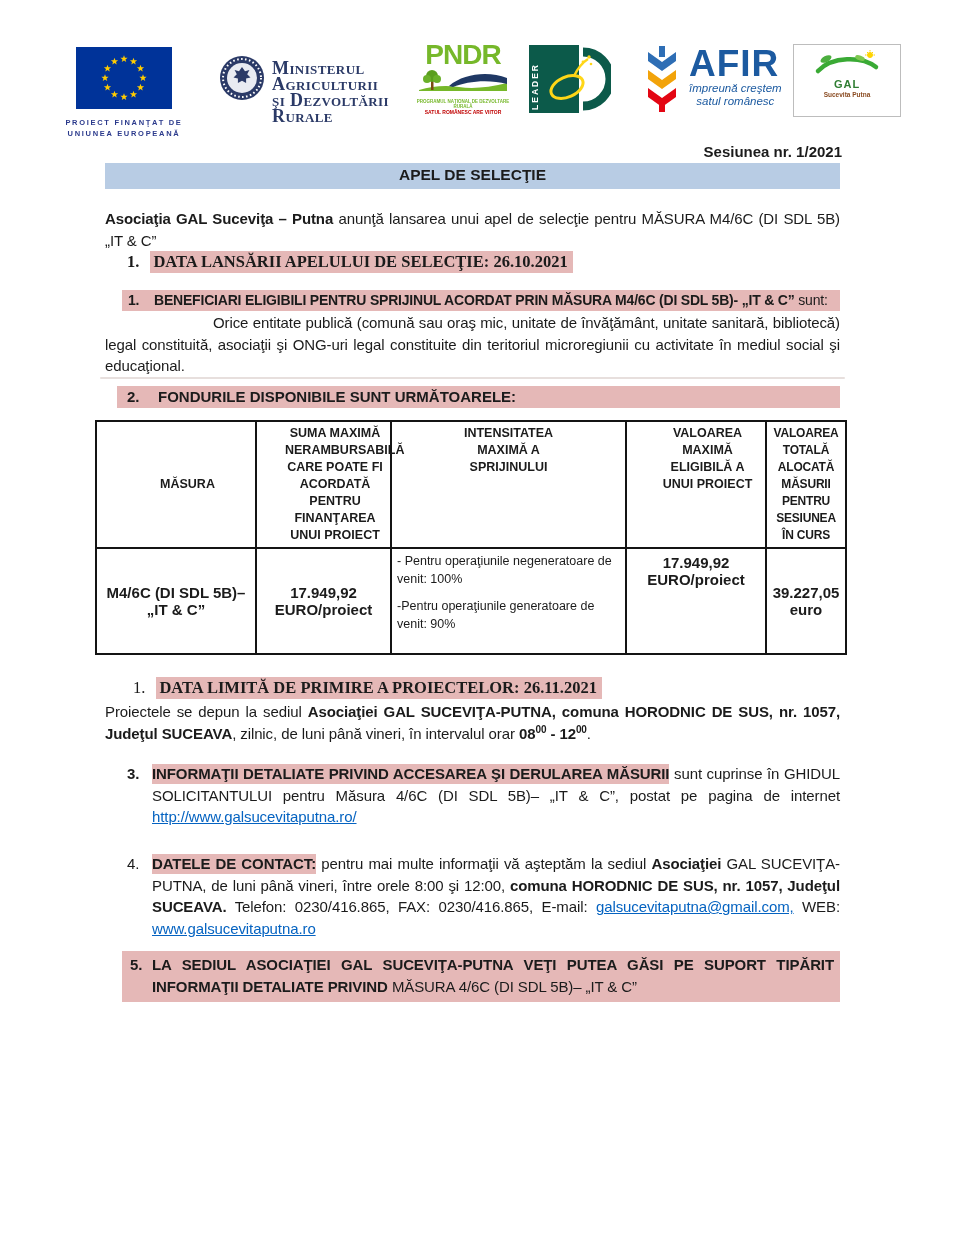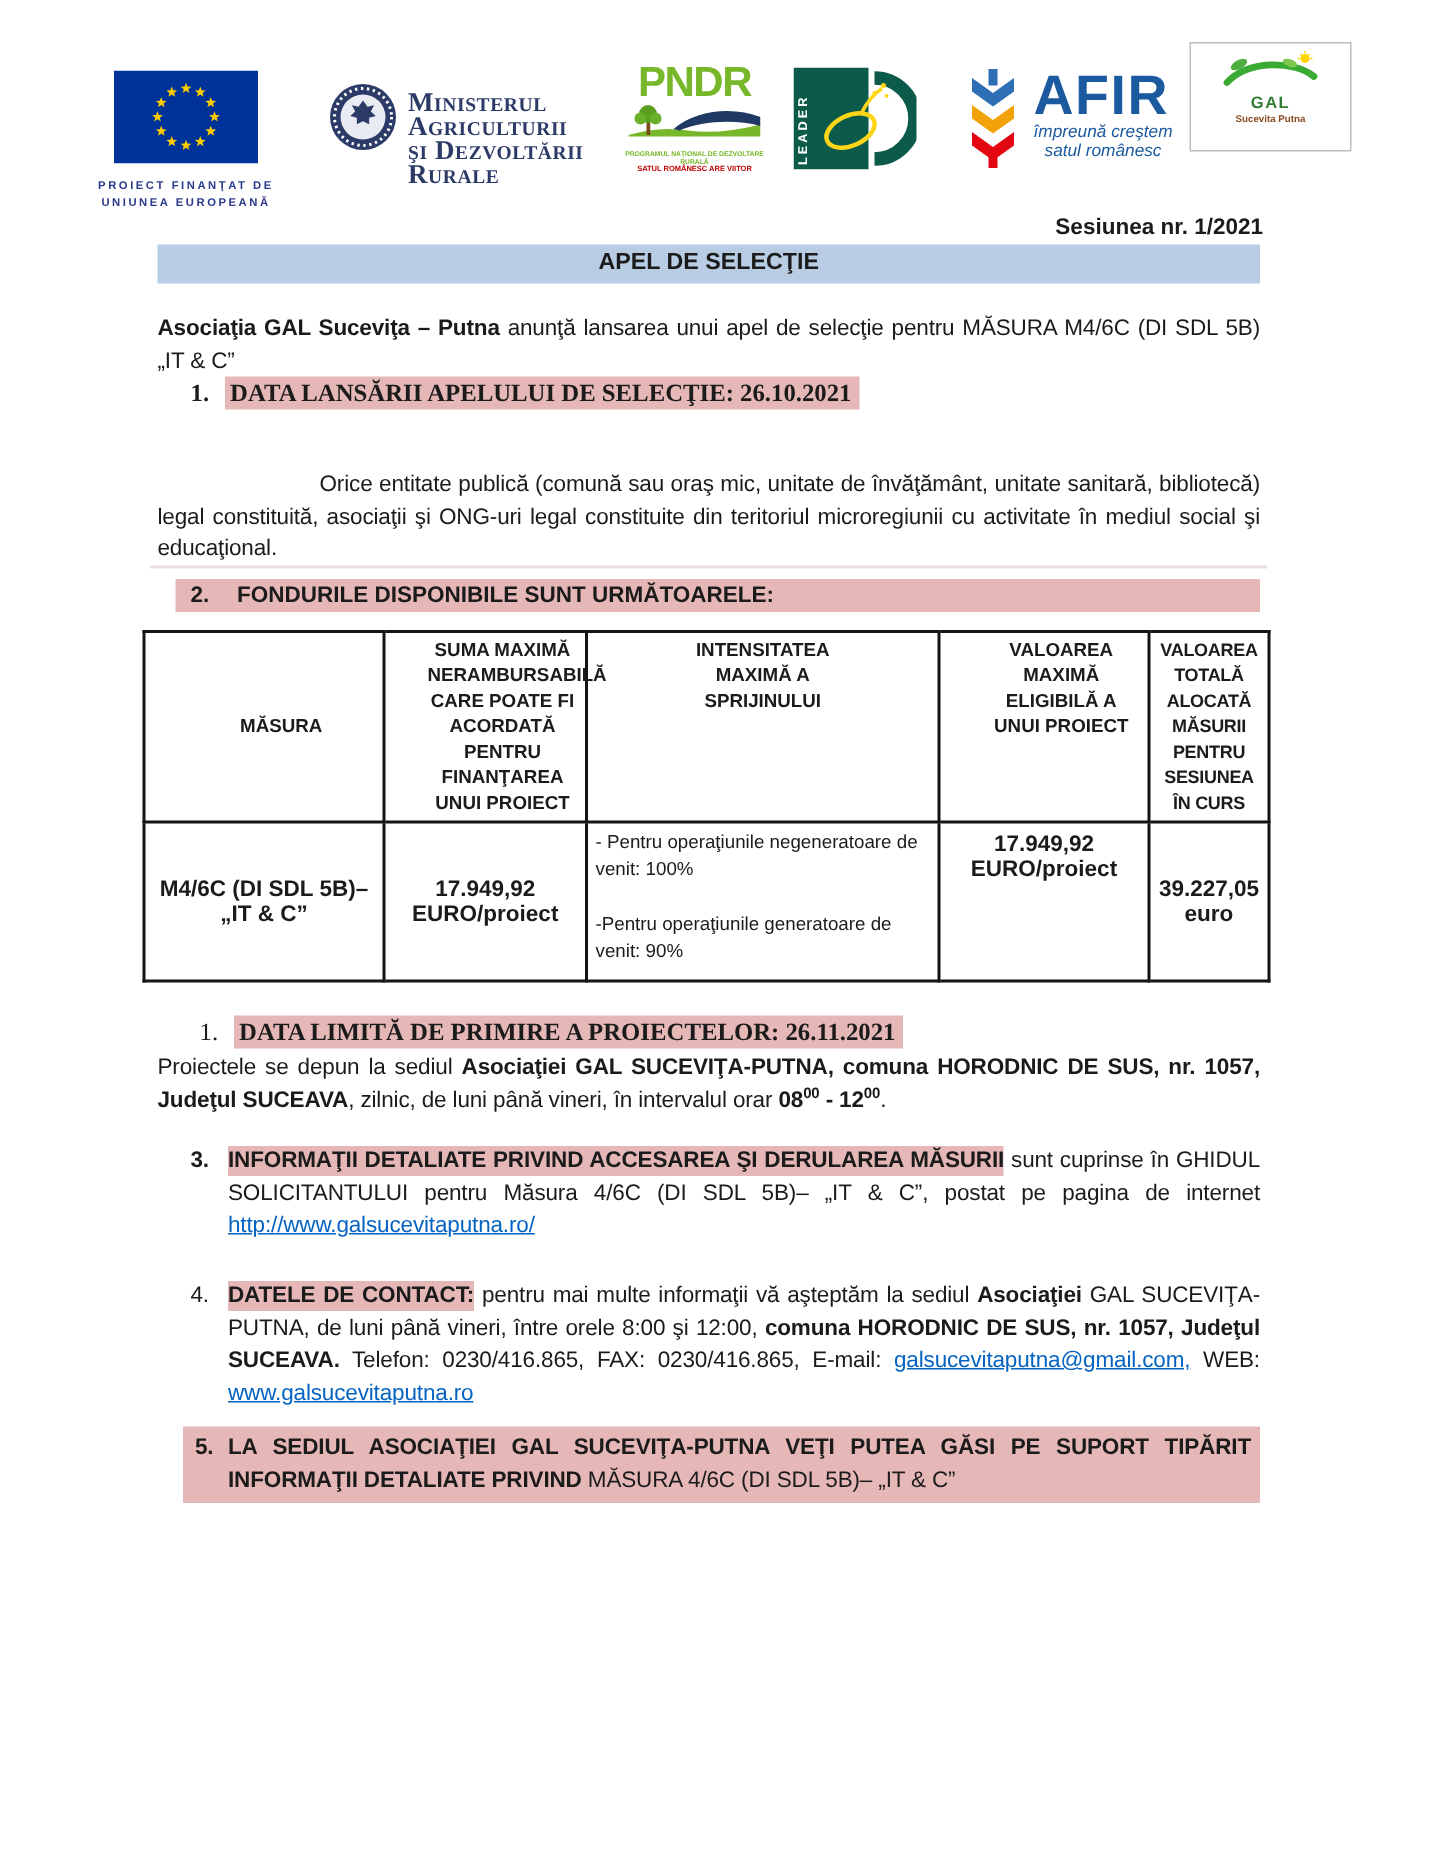--- a/index.html
+++ b/index.html
@@ -26,21 +26,21 @@
   .pndr-name{font-size:28px;font-weight:800;color:var(--c-pndr_green);line-height:26px;letter-spacing:-1px;}
   .pndr-sub{font-weight:700;line-height:5px;margin-top:1px;}
   .pndr-sub.green{color:var(--c-pndr_green);font-size:4.5px;}
   .pndr-sub.red{color:#c00000;font-size:5px;}
   .leader{left:529px;top:45px;width:82px;height:68px;}
   .leader-txt{position:absolute;left:1px;bottom:3px;writing-mode:vertical-rl;transform:rotate(180deg);
               color:#fff;font-size:8.5px;font-weight:700;letter-spacing:2px;}
   .afir{left:642px;top:46px;display:flex;gap:7px;align-items:flex-start;}
   .afir-name{font-size:37px;font-weight:800;color:var(--c-afir_blue);line-height:36px;letter-spacing:1px;}
   .afir-tag{font-size:11.5px;color:var(--c-afir_blue);line-height:13px;font-style:italic;text-align:center;}
-  .gal{left:793px;top:28px;width:108px;height:73px;border:1px solid #bdbdbd;background:#fff;
+  .gal{left:793px;top:44px;width:108px;height:73px;border:1px solid #bdbdbd;background:#fff;
        text-align:center;box-sizing:border-box;padding-top:5px;}
   .gal-name{font-size:11px;font-weight:800;color:#2f7d32;line-height:9px;letter-spacing:1px;}
   .gal-cap{font-size:6.5px;font-weight:700;color:#8a4b21;margin-top:2px;}
 
   
   .session{position:absolute;top:143px;right:118px;font-size:15px;font-weight:600;}
   .banner{position:absolute;left:105px;top:163px;width:735px;background:var(--c-banner_bg);
           text-align:center;font-weight:700;font-size:15.5px;line-height:20px;padding:2px 0 4px;}
   .para{position:absolute;left:105px;width:735px;margin:0;font-size:15px;line-height:21.5px;
         text-align:justify;letter-spacing:-0.1px;}
@@ -69,21 +69,21 @@
   .funds-table th,.funds-table td{border:2px solid #141414;padding:3px 5px;}
   .funds-table th{font-weight:700;text-align:center;vertical-align:top;line-height:17px;padding-left:28px;}
   .funds-table tr.hrow{height:125px;}
   .funds-table tr.brow{height:106px;}
   th.vmid,td.vmid{vertical-align:middle;}
   td.cellb{font-weight:700;text-align:center;font-size:15px;line-height:17px;}
   td.vtop{vertical-align:top;padding-top:5px;}
   th.narrow{padding-left:58px;padding-right:58px;}
   th.tight{padding-left:2px;padding-right:2px;font-size:12px;letter-spacing:-0.2px;}
   .intensity{vertical-align:top;text-align:left;font-size:12.5px;line-height:18px;padding:5px 7px;}
-  .intensity .gap{margin-top:19px;}
+  .intensity .gap{margin-top:9px;}
 
   .listitem{position:absolute;left:105px;width:735px;font-size:15px;line-height:21.5px;letter-spacing:-0.1px;}
   .linum{position:absolute;left:22px;top:0;}
   .litext{display:block;margin-left:47px;text-align:justify;}
   .sec3pos{top:763px;}
   .sec4pos{top:853px;}
   .sec5pos{top:951px;left:122px;width:718px;background:var(--c-highlight);padding:3px 6px 5px 0;box-sizing:border-box;}
   .sec5pos .linum{left:8px;top:3px;}
   .sec5pos .litext{margin-left:30px;}
 
@@ -201,20 +201,23 @@
   <div class="banner">
     <div>APEL DE SELECŢIE</div>
   </div>
 
   <p class="para intro"><span class="b">Asociaţia GAL Suceviţa – Putna </span><span>anunţă lansarea unui apel de selecţie pentru MĂSURA M4/6C (DI SDL 5B) „IT &amp; C”</span></p>
 
   <div class="heading-serif h1pos">
     <span class="hnum">1.</span><span class="hl">DATA LANSĂRII APELULUI DE SELECŢIE: 26.10.2021</span>
   </div>
 
+  <div class="pinkrow sub1pos">
+    <span class="rownum">1.</span><span><span class="b">BENEFICIARI ELIGIBILI PENTRU SPRIJINUL ACORDAT PRIN MĂSURA M4/6C (DI SDL 5B)- „IT &amp; C”</span><span> sunt:</span></span>
+  </div>
 
   <p class="para para1pos">Orice entitate publică (comună sau oraş mic, unitate de învăţământ, unitate sanitară, bibliotecă) legal constituită, asociaţii şi ONG-uri legal constituite din teritoriul microregiunii cu activitate în mediul social şi educaţional.</p>
 
   <div class="faint-line"></div>
 
   <div class="pinkrow sub2pos">
     <span class="rownum">2.</span><span class="bold">FONDURILE DISPONIBILE SUNT URMĂTOARELE:</span>
   </div>
 
   <table class="funds-table">

